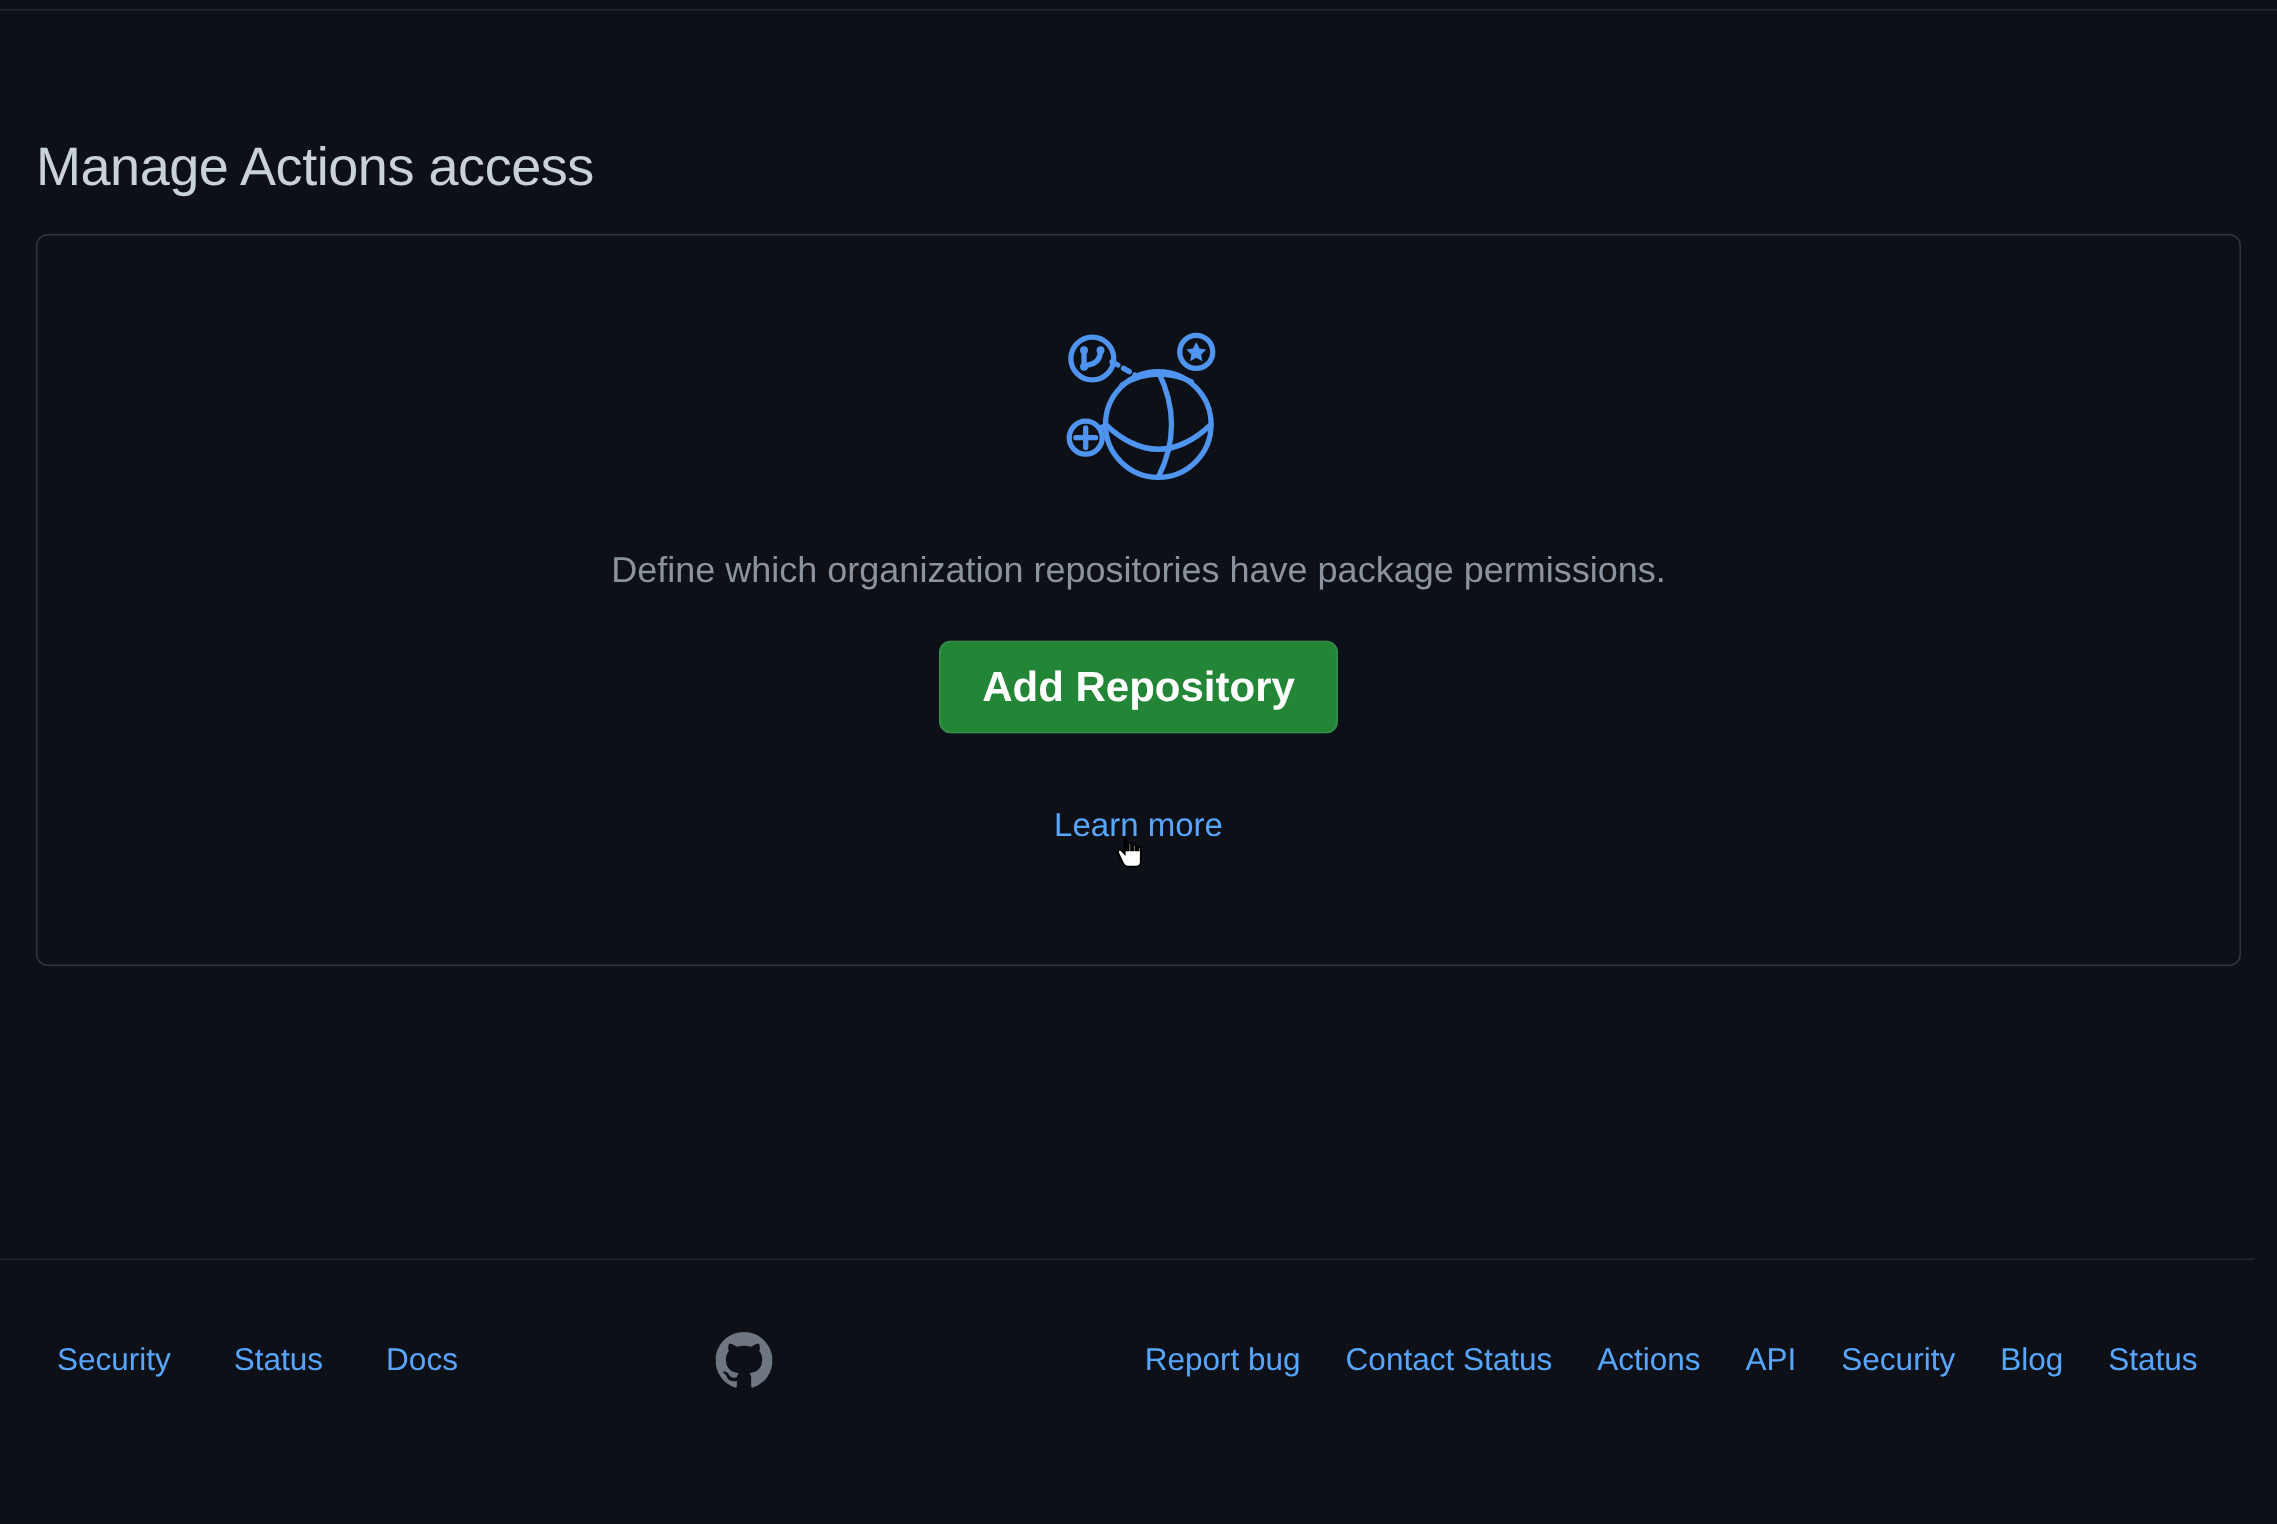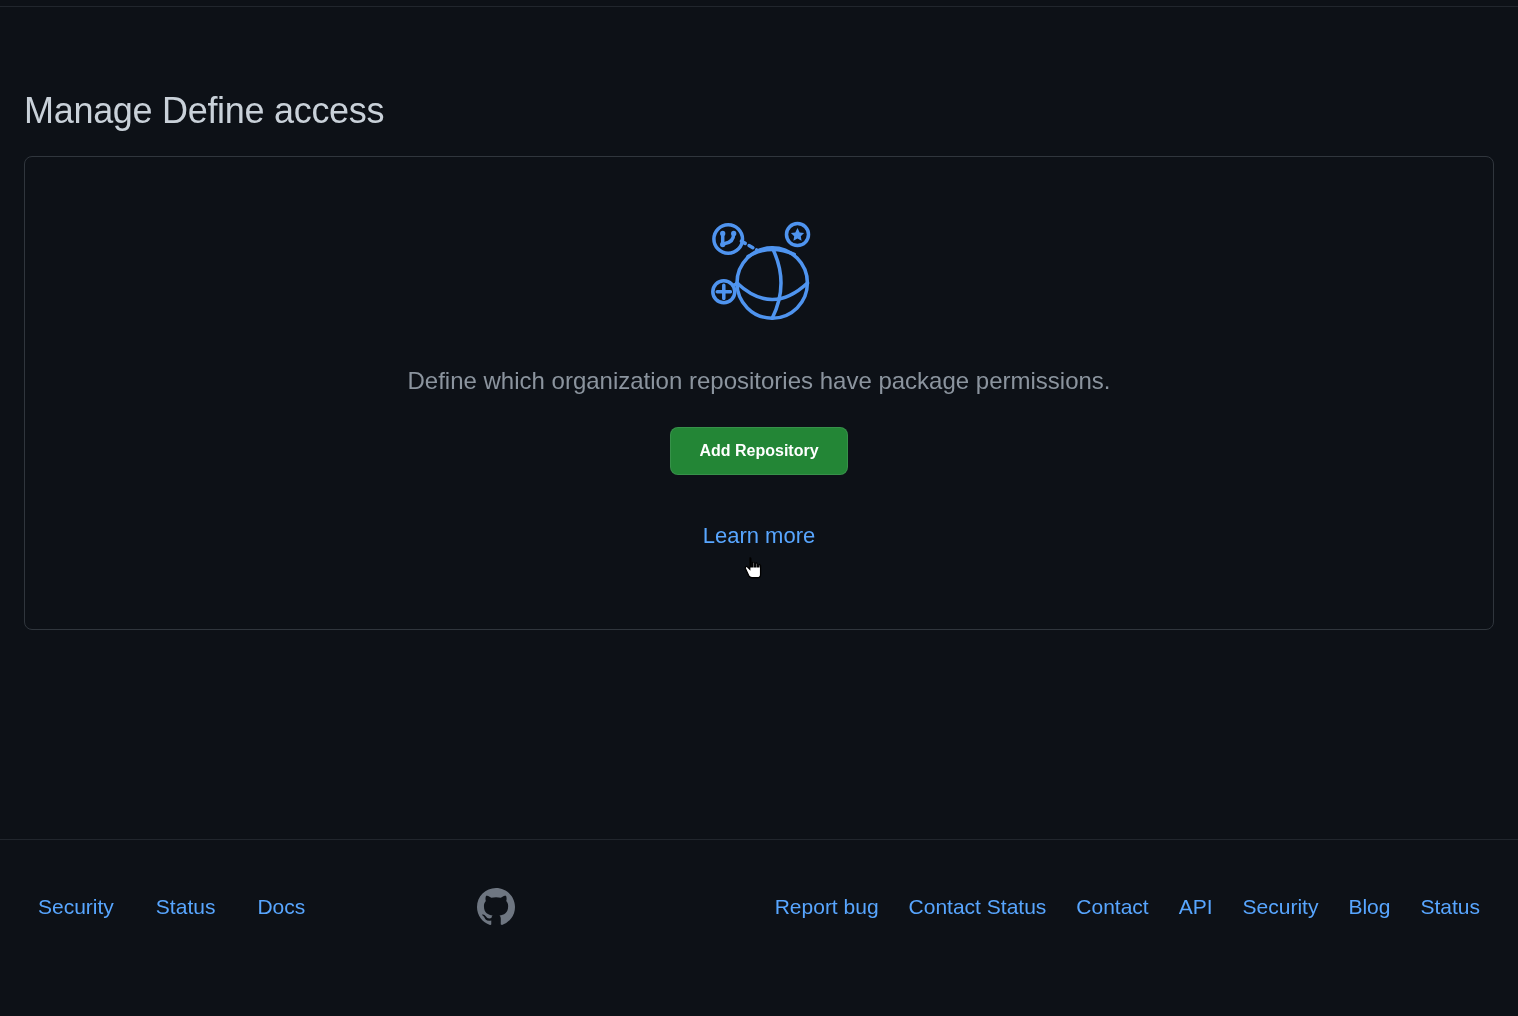--- a/index.html
+++ b/index.html
@@ -55,39 +55,39 @@
       margin-bottom: 14px;
     }
     .panel-sub {
       font-size: 24px;
       color: #8b949e;
       margin-bottom: 32px;
     }
     .btn-primary {
       background-color: #238636;
       color: #ffffff;
-      font-size: 16px;
+      font-size: 28px;
       font-weight: 600;
       border: 1px solid rgba(240,246,252,0.1);
       border-radius: 8px;
       padding: 14px 28px;
       cursor: pointer;
       margin-bottom: 48px;
     }
     .learn-link {
       color: #58a6ff;
       font-size: 22px;
       text-decoration: none;
       cursor: pointer;
       text-align: center;
     }
     .footer {
       position: absolute;
       left: 0;
-      right: 0;
+      right: 15px;
       bottom: 0;
       border-top: 1px solid #21262d;
       padding: 48px 38px 90px 38px;
       display: flex;
       align-items: center;
       gap: 28px;
       font-size: 21px;
     }
     .footer-left {
       display: flex;
@@ -120,21 +120,21 @@
       pointer-events: none;
       z-index: 10;
     }
   </style>
 </head>
 <body>
 
 <div class="top-rule"></div>
 
 <div class="content">
-  <h1 class="page-title">Manage Define access</h1>
+  <h1 class="page-title">Manage Actions access</h1>
 
   <div class="panel">
     <div class="hero-icon">
       <svg viewBox="0 0 100 100" width="110" height="110">
         <g fill="none" stroke="#4f94ef" stroke-width="3.2" stroke-linecap="round">
 
           <circle cx="62" cy="60" r="32"></circle>
           <path d="M30 60 Q62 90 94 60"></path>
           <path d="M40 36 Q60 24 82 34"></path>
           <path d="M62 28 Q78 60 62 92"></path>
@@ -169,21 +169,21 @@
     <a>Security</a>
     <a>Status</a>
     <a>Docs</a>
     <svg class="gh-mark" viewBox="0 0 16 16">
       <path d="M8 0C3.58 0 0 3.58 0 8c0 3.54 2.29 6.53 5.47 7.59.4.07.55-.17.55-.38 0-.19-.01-.82-.01-1.49-2.01.37-2.53-.49-2.69-.94-.09-.23-.48-.94-.82-1.13-.28-.15-.68-.52-.01-.53.63-.01 1.08.58 1.23.82.72 1.21 1.87.87 2.33.66.07-.52.28-.87.51-1.07-1.78-.2-3.64-.89-3.64-3.95 0-.87.31-1.59.82-2.15-.08-.2-.36-1.02.08-2.12 0 0 .67-.21 2.2.82.64-.18 1.32-.27 2-.27.68 0 1.36.09 2 .27 1.53-1.04 2.2-.82 2.2-.82.44 1.1.16 1.92.08 2.12.51.56.82 1.27.82 2.15 0 3.07-1.87 3.75-3.65 3.95.29.25.54.73.54 1.48 0 1.07-.01 1.93-.01 2.2 0 .21.15.46.55.38A8.013 8.013 0 0016 8c0-4.42-3.58-8-8-8z"></path>
     </svg>
   </div>
   <div class="footer-right">
     <a>Report bug</a>
     <a>Contact Status</a>
-    <a>Contact</a>
+    <a>Actions</a>
     <a>API</a>
     <a>Security</a>
     <a>Blog</a>
     <a>Status</a>
   </div>
 </div>
 
 <svg class="cursor" viewBox="0 0 24 24">
   <path fill="#ffffff" stroke="#000000" stroke-width="1.2" d="M9 3 L9 13 L7 11 C6 10 4.5 11 5 12.5 L8 19 C8.5 20 9.5 21 11 21 L16 21 C18 21 19 19.5 19 18 L19 10 C19 9 18 8.5 17.5 9 L17.5 11 L16 11 L16 8.5 C16 7.5 15 7 14.5 7.5 L14.5 11 L13 11 L13 7.5 C13 6.5 12 6 11.5 6.5 L11.5 11 L10 11 L10 3.5 C10 2.5 9 2.5 9 3 Z"></path>
 </svg>

